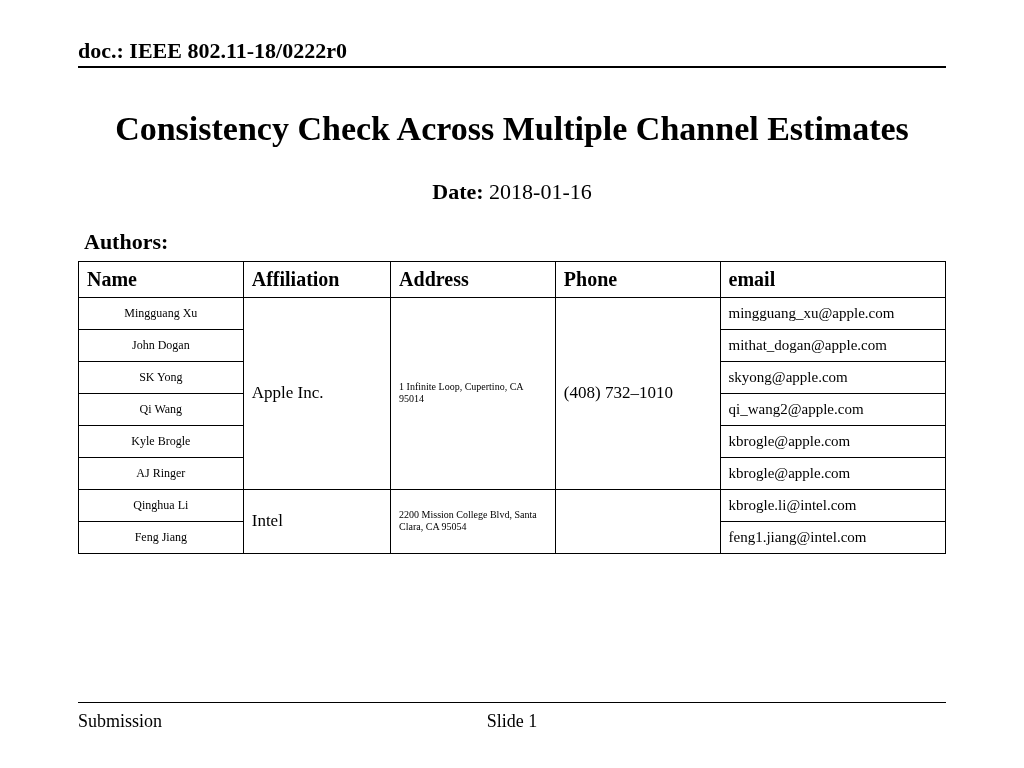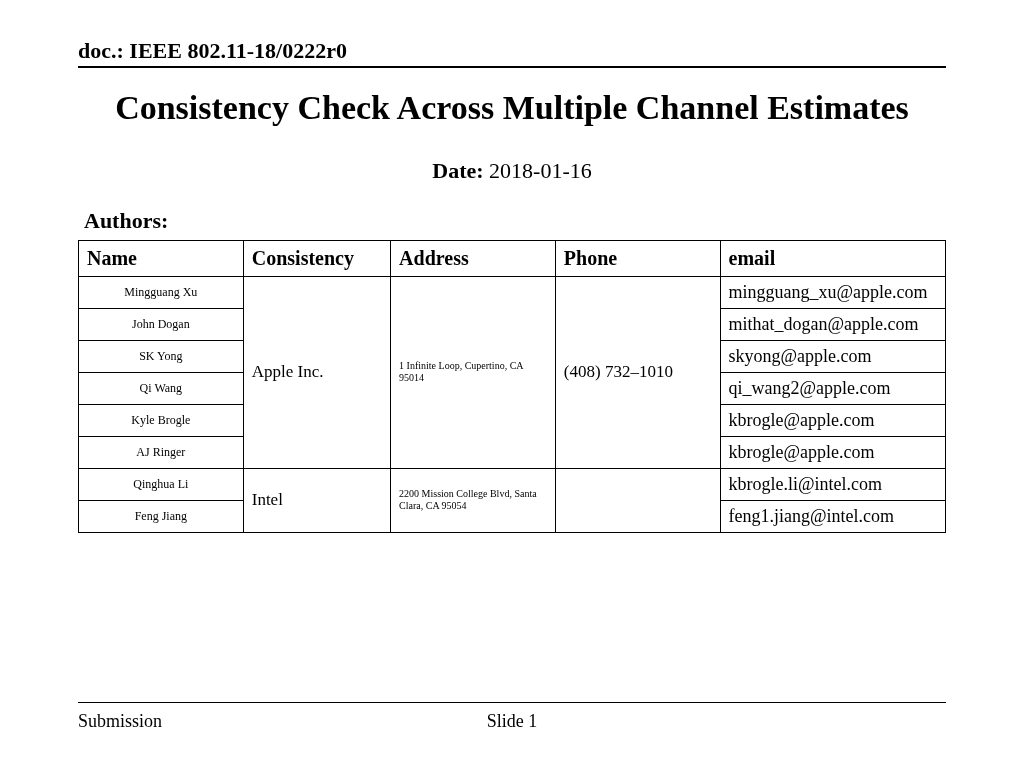--- a/index.html
+++ b/index.html
@@ -25,21 +25,21 @@
     font-weight: bold;
     font-size: 22px;
     border-bottom: 2px solid #000;
     padding-bottom: 2px;
   }
   .title {
     text-align: center;
     font-weight: bold;
     font-size: 34px;
     line-height: 1.25;
-    margin-top: 19px;
+    margin-top: 40px;
     margin-bottom: 28px;
   }
   .date-line {
     text-align: center;
     font-size: 22px;
     margin-bottom: 24px;
   }
   .date-line .label { font-weight: bold; }
   .authors-label {
     font-weight: bold;
@@ -61,21 +61,21 @@
     word-wrap: break-word;
   }
   table.authors th {
     font-weight: bold;
     font-size: 20px;
     padding: 6px 8px;
     margin-top: 45px;
   }
   table.authors td.name { font-size: 12px; padding: 8px 8px; text-align: center; }
   table.authors td.small { font-size: 10px; line-height: 1.25; }
-  table.authors td.email { font-size: 18px; }
+  table.authors td.email { font-size: 15px; }
   table.authors td.af { font-size: 17px; }
   table.authors td.ph { font-size: 17px; }
   col.c-name   { width: 19%; }
   col.c-aff    { width: 17%; }
   col.c-addr   { width: 19%; }
   col.c-phone  { width: 19%; }
   col.c-email  { width: 26%; }
   .footer {
     position: absolute;
     left: 78px;
@@ -118,21 +118,21 @@
     <colgroup>
       <col class="c-name">
         <col class="c-aff">
         <col class="c-addr">
         <col class="c-phone">
         <col class="c-email">
     </colgroup>
     <thead>
       <tr>
         <th>Name</th>
-        <th>Consistency</th>
+        <th>Affiliation</th>
         <th>Address</th>
         <th>Phone</th>
         <th>email</th>
       </tr>
     </thead>
     <tbody>
       <tr>
         <td class="name">Mingguang Xu</td>
         <td class="af" rowspan="6">Apple Inc.</td>
         <td class="small" rowspan="6">1 Infinite Loop, Cupertino, CA 95014</td>

